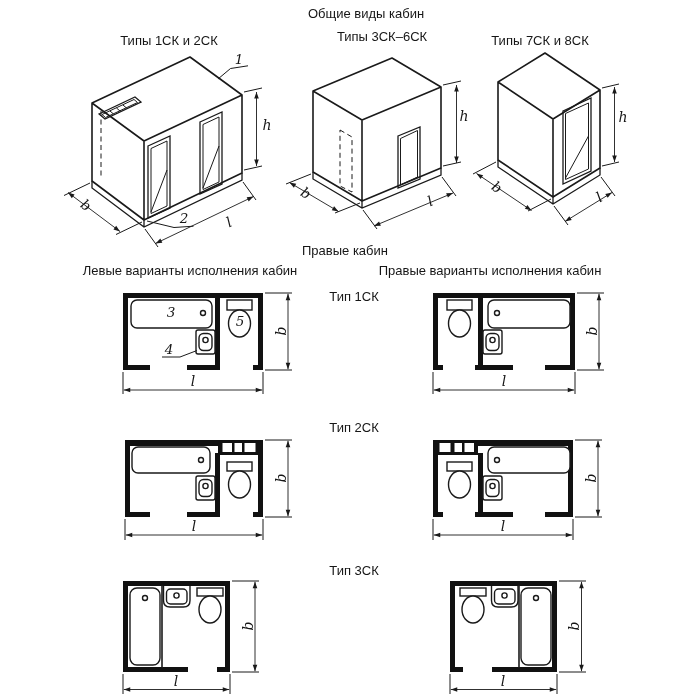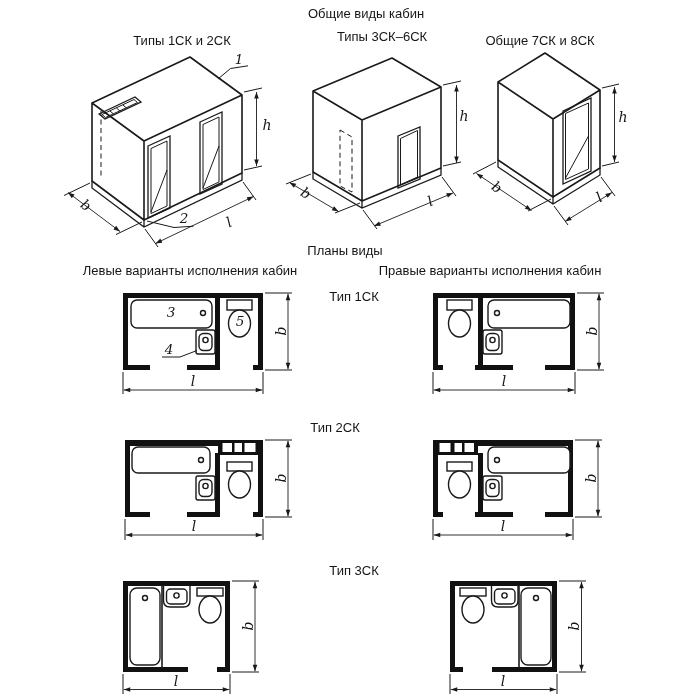--- a/index.html
+++ b/index.html
@@ -244,28 +244,28 @@
     <circle class="fx" cx="536" cy="598" r="2.5"></circle>
     <g>
       <path class="th" d="M559,581 L586,581 M559,672 L586,672 M450,674 L450,694 M557,674 L557,694"></path>
       <path class="dl" marker-start="url(#ar)" marker-end="url(#ar)" d="M581.5,581.8 L581.5,671.2"></path>
       <path class="dl" marker-start="url(#ar)" marker-end="url(#ar)" d="M450.8,689.5 L556.2,689.5"></path>
     </g>
   </g>
 </svg>
 
   <span class="lbl" style="left:366px;top:13px">Общие виды кабин</span>
-  <span class="lbl" style="left:182px;top:40px">Типы 1СК и 2СК</span>
+  <span class="lbl" style="left:169px;top:40px">Типы 1СК и 2СК</span>
   <span class="lbl" style="left:382px;top:36px">Типы 3СК–6СК</span>
-  <span class="lbl" style="left:540px;top:40px">Общие 7СК и 8СК</span>
-  <span class="lbl" style="left:345px;top:250px">Планы виды</span>
+  <span class="lbl" style="left:540px;top:40px">Типы 7СК и 8СК</span>
+  <span class="lbl" style="left:345px;top:250px">Правые кабин</span>
   <span class="lbl" style="left:190px;top:270px">Левые варианты исполнения кабин</span>
   <span class="lbl" style="left:490px;top:270px">Правые варианты исполнения кабин</span>
   <span class="lbl" style="left:354px;top:296px">Тип 1СК</span>
-  <span class="lbl" style="left:335px;top:427px">Тип 2СК</span>
+  <span class="lbl" style="left:354px;top:427px">Тип 2СК</span>
   <span class="lbl" style="left:354px;top:570px">Тип 3СК</span>
 
   <span class="dim" style="left:267px;top:125px">h</span>
   <span class="dim" style="left:86px;top:205px;--r:36deg">b</span>
   <span class="dim" style="left:229px;top:222px;--r:-25deg">l</span>
   <span class="dim" style="left:464px;top:116px">h</span>
   <span class="dim" style="left:306px;top:193px;--r:31deg">b</span>
   <span class="dim" style="left:430px;top:201px;--r:-23deg">l</span>
   <span class="dim" style="left:623px;top:117px">h</span>
   <span class="dim" style="left:497px;top:187px;--r:34deg">b</span>

